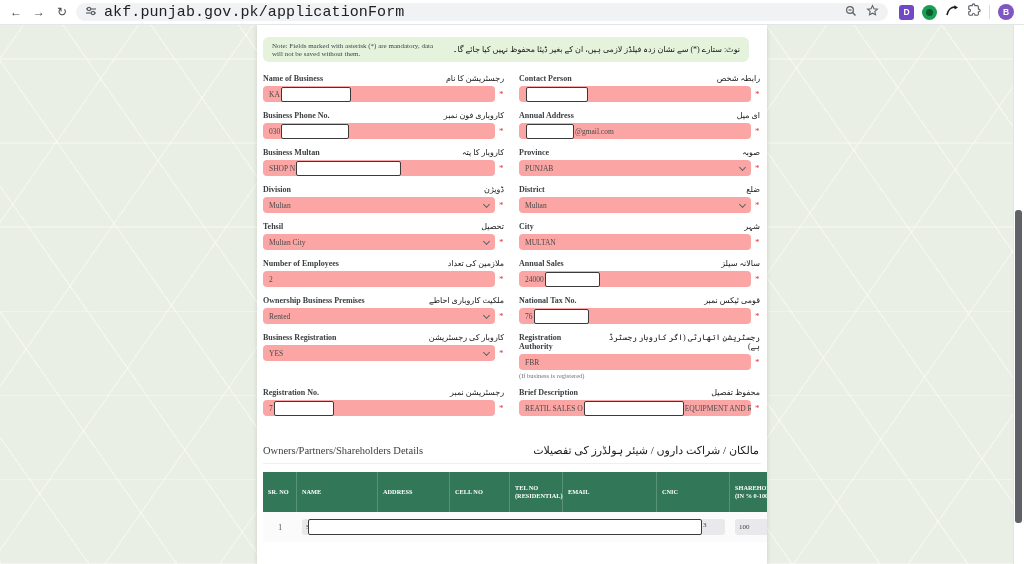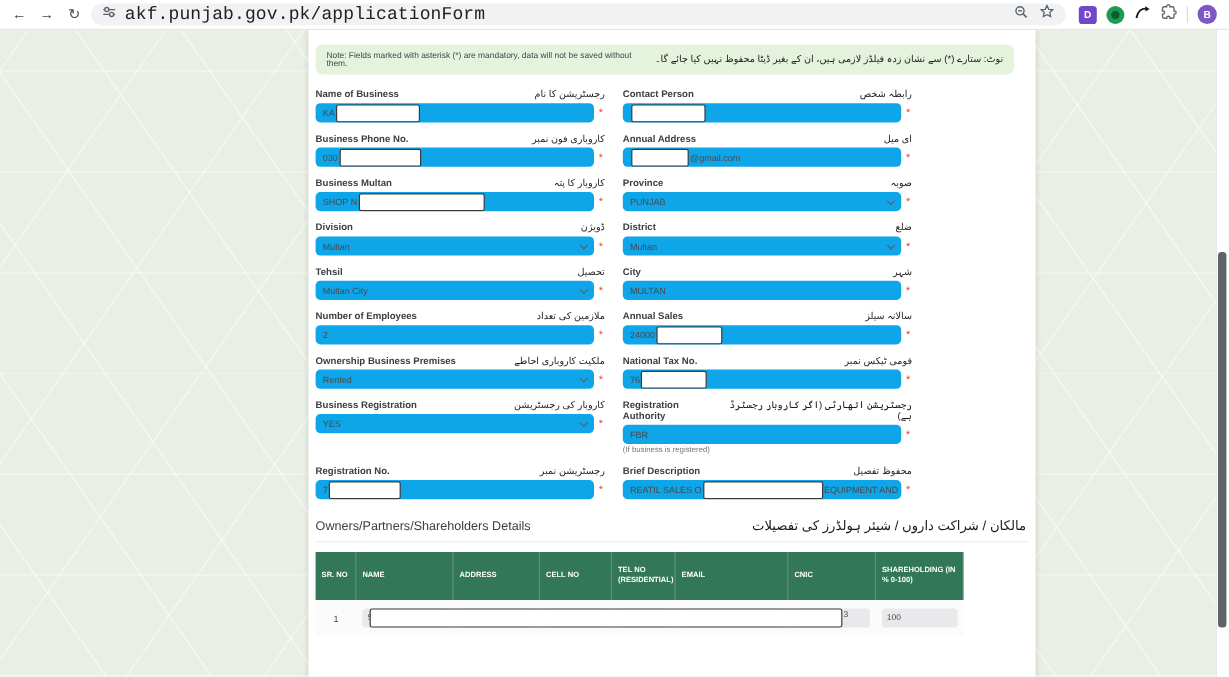--- a/index.html
+++ b/index.html
@@ -20,40 +20,40 @@
   .dots { font-size:12px; color:#5f6368; padding:0 2px; }
 
   
   .page { position:absolute; top:25px; left:0; width:1024px; height:539px;
     background-color:#e9efe4;
     background-image:
       repeating-linear-gradient(55deg, rgba(255,255,255,.45) 0 1.5px, transparent 1.5px 72px),
       repeating-linear-gradient(-55deg, rgba(255,255,255,.4) 0 1.5px, transparent 1.5px 94px),
       repeating-linear-gradient(0deg, rgba(255,255,255,.3) 0 1.5px, transparent 1.5px 84px);
   }
-  .card { position:absolute; left:257px; top:0; width:606px; height:539px; background:#fff; padding:12px 6px 0 6px; overflow:hidden; box-shadow:0 1px 5px rgba(0,0,0,.13); }
+  .card { position:absolute; left:257px; top:0; width:510px; height:539px; background:#fff; padding:12px 6px 0 6px; overflow:hidden; box-shadow:0 1px 5px rgba(0,0,0,.13);font-family:Liberation Serif, serif; }
 
   .greennote { background:#e5f2dc; border-radius:6px; padding:4px 9px; display:flex; justify-content:space-between; align-items:center; margin:0 12px 12px 0; min-height:25px; }
   .greennote .en { font-size:7px; color:#41474d; }
   .urdu { direction:rtl; unicode-bidi:isolate; color:#1a1a1a; }
   .greennote .ur { font-size:8px; white-space:nowrap; margin-left:10px; }
 
   .fgrid { display:grid; grid-template-columns:241px 241px; column-gap:15px; }
   .fg { margin-bottom:9px; }
   .lblrow { display:flex; justify-content:space-between; align-items:baseline; margin-bottom:3px; }
   .lbl-en { font-size:8px; font-weight:bold; color:#3c4043; }
   .lbl-ur { font-size:8px; }
   .inprow { display:flex; align-items:center; gap:4px; }
-  .inp { position:relative; flex:1; height:16px; background:#0ea5e9; border-radius:4px; display:flex; align-items:center; padding:0 6px; font-size:7.5px; color:#4a4a4a; overflow:hidden; white-space:nowrap;text-align:center; }
+  .inp { position:relative; flex:1; height:16px; background:#fca5a5; border-radius:4px; display:flex; align-items:center; padding:0 6px; font-size:7.5px; color:#4a4a4a; overflow:hidden; white-space:nowrap;text-align:center; }
   .req { color:#e53935; font-size:9px; width:5px; flex:none; line-height:1; }
   .chev { width:5px; height:5px; border-right:1.3px solid #5f6368; border-bottom:1.3px solid #5f6368; transform:rotate(45deg); margin-left:auto; margin-top:-2px; flex:none; }
   .redact { display:inline-block; height:15px; background:#fff; border:1px solid #3a3a3a; border-radius:2px; margin:0 1px; flex:none; }
   .helper { font-size:6.5px; color:#70757a; margin-top:2px; }
 
-  .sect { display:flex; justify-content:space-between; align-items:center; margin-top:7px; padding:0 2px 6px 0; border-bottom:1px solid #edf0f2; }
+  .sect { display:flex; justify-content:space-between; align-items:center; margin-top:19px; padding:0 2px 6px 0; border-bottom:1px solid #edf0f2; }
   .sect .en { font-size:10.5px; color:#3c4043; }
   .sect .ur { font-size:11px; }
 
   .note2 { display:block; margin:8px 12px 0 0; background:#e5f2dc; border-radius:6px; padding:5px 9px; }
   .note2 .en { font-size:6.8px; color:#41474d; display:block; }
   .note2 .ur { font-size:8.5px; display:block; text-align:left; margin-top:3px; }
 
   .otable { margin-top:8px; width:540px; }
   .thead, .trow { display:grid; grid-template-columns:34px 81px 72px 60px 53px 94px 73px 73px; }
   .thead { background:#317758; }

